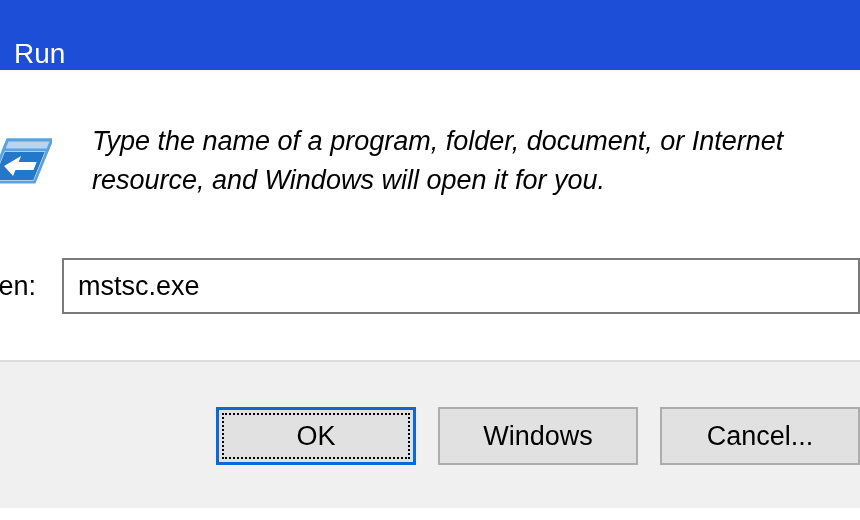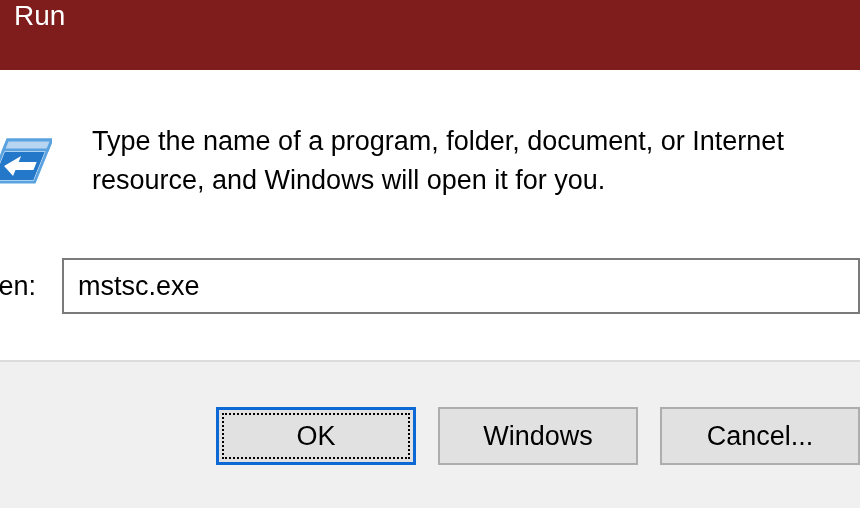--- a/index.html
+++ b/index.html
@@ -9,25 +9,25 @@
     }
     body {
       width: 860px;
       height: 520px;
       font-family: 'Segoe UI', Tahoma, sans-serif;
       background: #ffffff;
       overflow: hidden;
       position: relative;
     }
     .titlebar {
-      background: #7f1d1d;
+      background: #1d4ed8;
       color: #ffffff;
       height: 70px;
       display: flex;
-      align-items: flex-start;
+      align-items: flex-end;
       padding-left: 14px;
       font-size: 28px;
       font-weight: 400;
     }
     .content {
       padding: 48px 0 0 0;
       height: 290px;
       position: relative;
     }
     .run-icon {
@@ -41,20 +41,21 @@
       width: 60px;
       height: 56px;
     }
     .description {
       font-size: 27px;
       line-height: 1.45;
       color: #000000;
       margin-left: 92px;
       margin-right: 0;
       padding-top: 4px;
+      font-style: italic;
     }
     .open-row {
       display: flex;
       align-items: center;
       margin-top: 58px;
       padding-left: 0;
     }
     .open-label {
       font-size: 27px;
       color: #000000;

